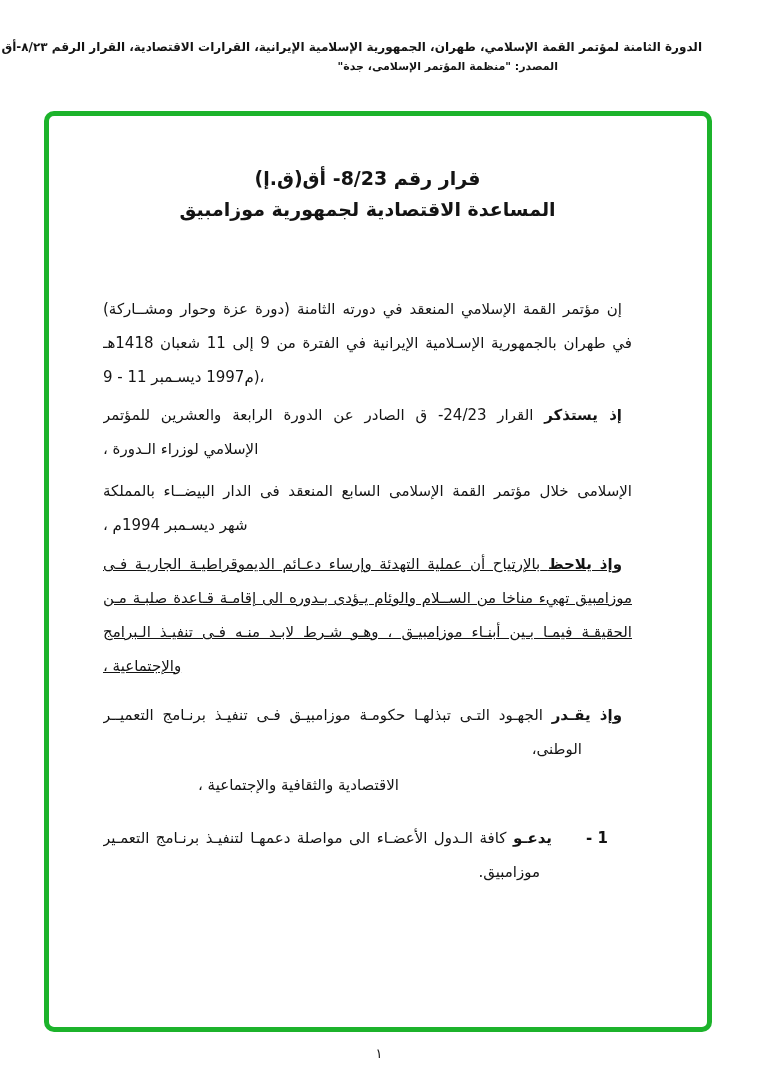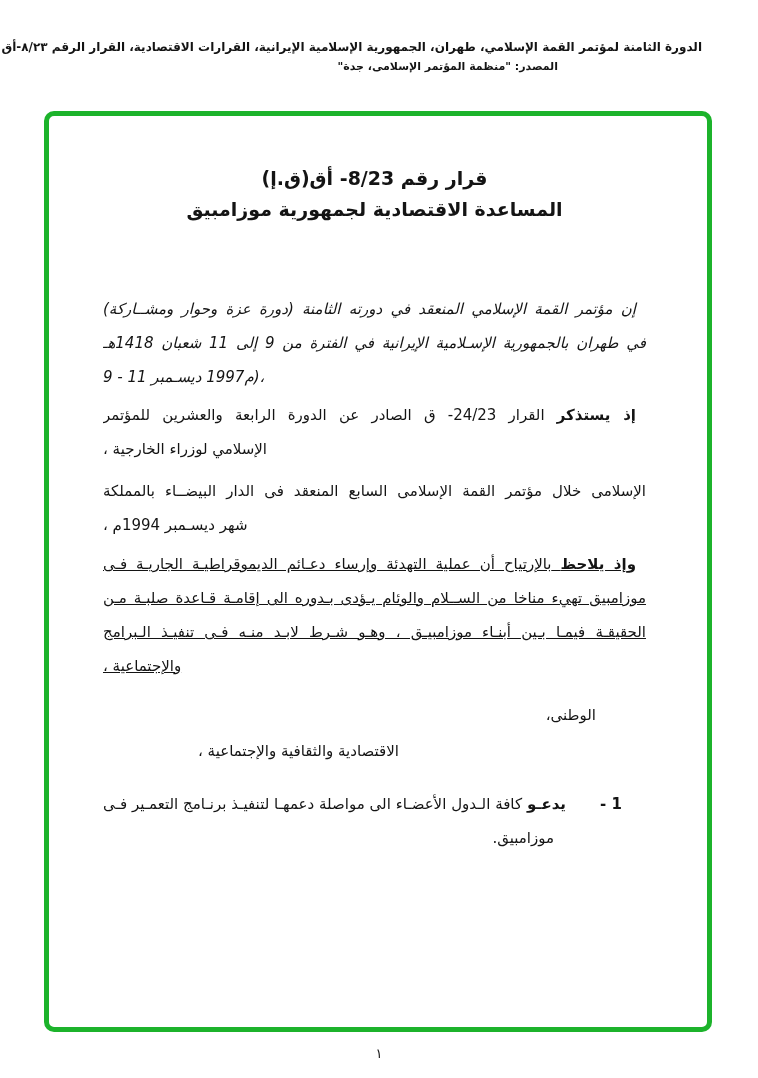--- a/index.html
+++ b/index.html
@@ -41,35 +41,35 @@
     box-sizing: border-box;
     border: 5px solid #1cb32b;
     border-radius: 10px;
     background: transparent;
   }
   
   .doc {
     position: absolute;
     top: 0;
     left: 54px;
-    right: 61px;
+    right: 75px;
     direction: rtl;
     font-size: 15px;
     line-height: 34px;
   }
   .doc-title {
     margin-top: 47px;
     margin-bottom: 67px;
     text-align: center;
     font-weight: bold;
     font-size: 19px;
     line-height: 31px;
   }
   .para { margin: 0; }
-  .p1 { margin-bottom: 4px; font-style: italic; }
+  .p1 { margin-bottom: 4px; }
   .p2 { margin-bottom: 8px; }
   .p3 { margin-bottom: 5px; }
   .p4 { margin-bottom: 15px; text-decoration: underline; }
   .p5 { margin-bottom: 2px; }
   .p6 { margin-bottom: 19px; }
   .line {
     display: block;
     height: 34px;
     overflow: hidden;
     text-align: justify;
@@ -124,36 +124,37 @@
       </div>
 
       <div class="para p1">
         <div class="line indent">إن مؤتمر القمة الإسلامي المنعقد في دورته الثامنة (دورة عزة  وحوار  ومشــاركة)</div>
         <div class="line">في طهران بالجمهورية الإسـلامية الإيرانية في الفترة من  9 إلى 11 شعبان 1418هـ (الموافــــق</div>
         <div class="line al ltr">9 - 11 ديسـمبر ‎1997م)،</div>
       </div>
 
       <div class="para p2">
         <div class="line indent"><b>إذ يستذكر</b> <span>القرار 24/23- ق  الصادر عن الدورة الرابعة والعشرين للمؤتمر</span></div>
-        <div class="line al">الإسلامي لوزراء الخارجية ،</div>
+        <div class="line al">الإسلامي لوزراء الـدورة ،</div>
       </div>
 
       <div class="para p3">
         <div class="line">الإسلامى خلال مؤتمر القمة الإسلامى السابع المنعقد فى الدار البيضــاء بالمملكة المغربيـة فـى</div>
         <div class="line al">شهر ديسـمبر 1994م ،</div>
       </div>
 
       <div class="para p4">
         <div class="line indent"><b>وإذ يلاحظ</b> <span>بالإرتياح أن عملية التهدئة وإرساء دعـائم الديموقراطيـة الجاريـة فـى</span></div>
         <div class="line">موزامبيق تهيء مناخا من الســلام والوئام  يـؤدى بـدوره الى إقامـة قـاعدة صلبـة مـن المصالحـة</div>
         <div class="line">الحقيقـة فيمـا بـين أبنـاء موزامبيـق ، وهـو شـرط لابـد منـه فـى تنفيـذ الـبرامج الإقتصاديـة</div>
         <div class="line al">والإجتماعية ،</div>
       </div>
 
       <div class="para p5">
+        <div class="line indent"><b>وإذ يقـدر</b> <span>الجهـود التـى تبذلهـا حكومـة موزامبيـق فـى تنفيـذ برنـامج التعميــر</span></div>
         <div class="line ar pr50">الوطنى،</div>
       </div>
 
       <div class="para p6">
         <div class="line al pl95">الاقتصادية والثقافية والإجتماعية ،</div>
       </div>
 
       <div class="list-item">
         <div class="li-num">1 -</div>
         <div class="li-body">

